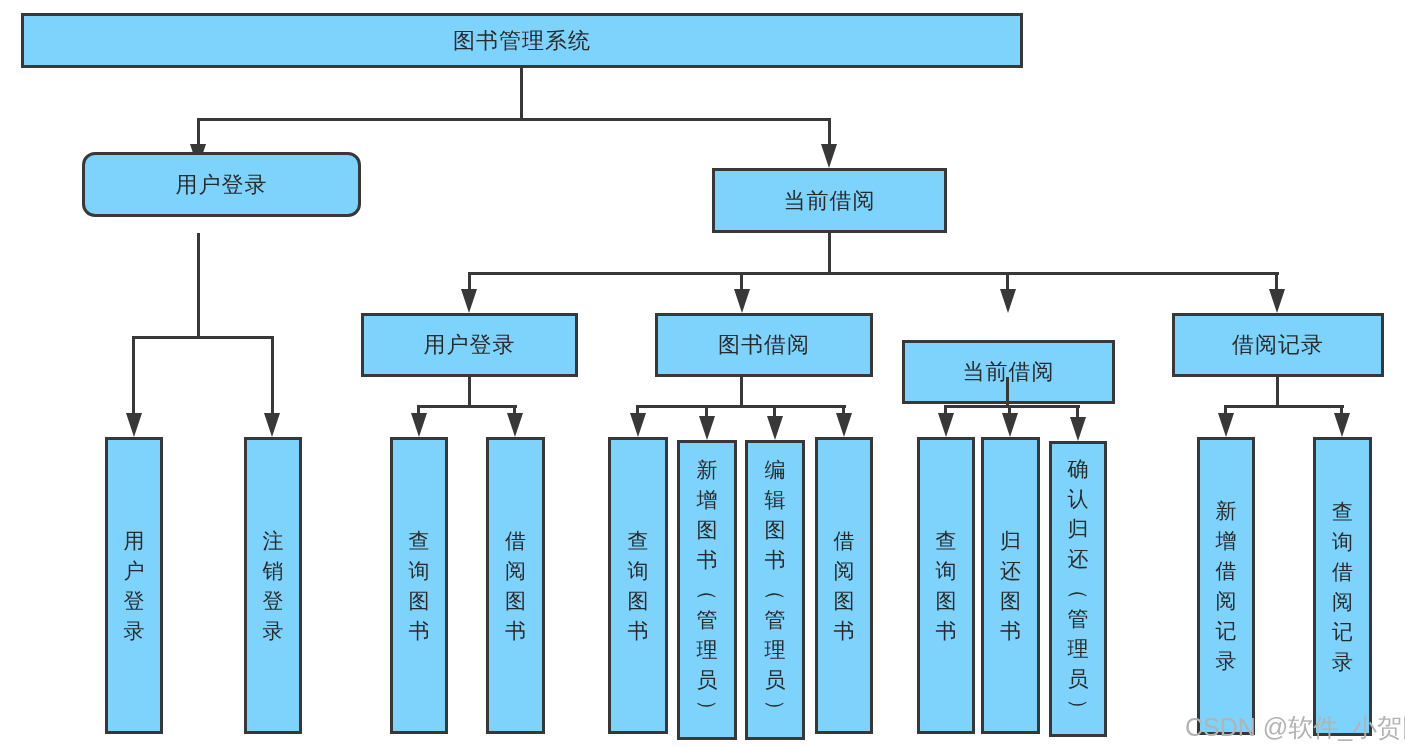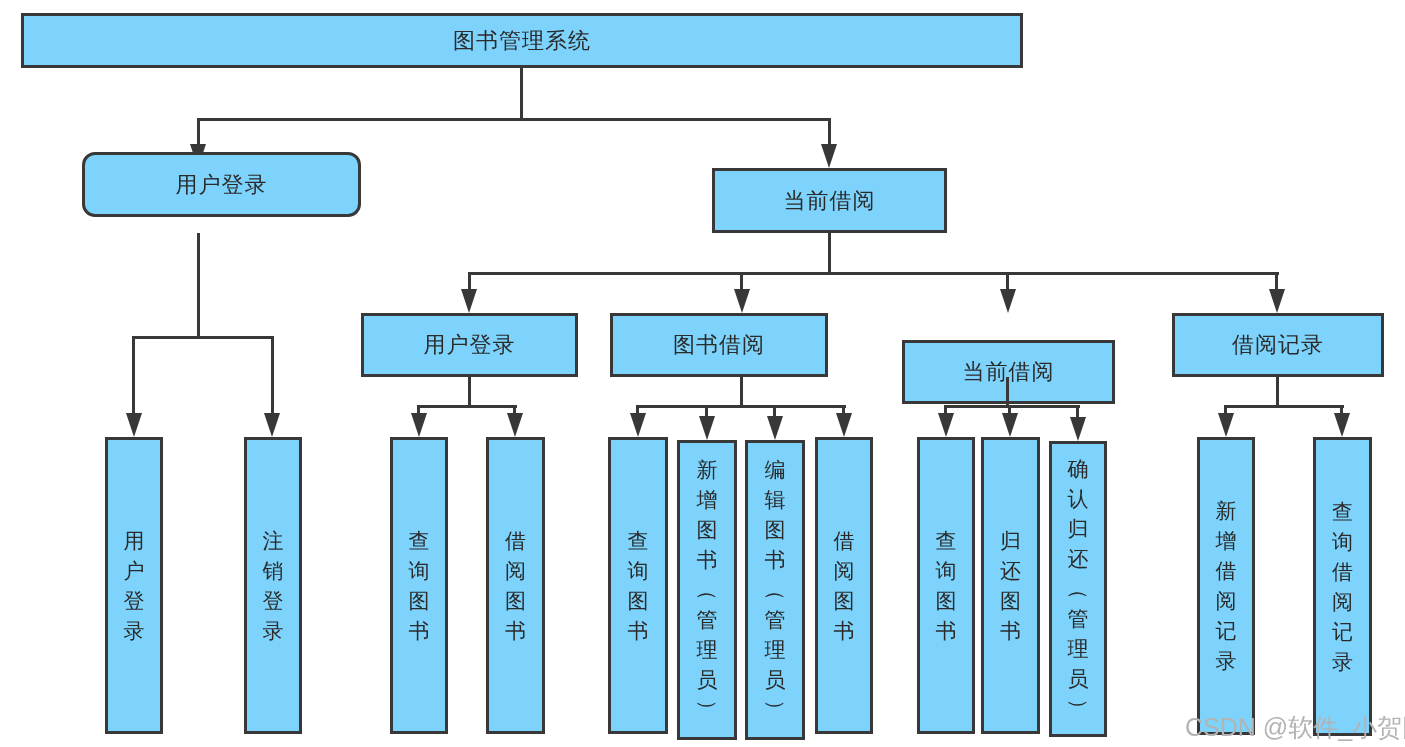--- a/index.html
+++ b/index.html
@@ -65,21 +65,21 @@
   <div class="vline" style="left:740px; top:272px; width:3px; height:22px;"></div>
   <div class="arrow" style="left:734px; top:289px;"></div>
   <div class="vline" style="left:1006px; top:272px; width:3px; height:22px;"></div>
   <div class="arrow" style="left:1000px; top:289px;"></div>
   <div class="vline" style="left:1275px; top:272px; width:3px; height:22px;"></div>
   <div class="arrow" style="left:1269px; top:289px;"></div>
 
   <div class="box hbox" style="left:361px; top:313px; width:217px; height:64px;">
     <span>用户登录</span>
   </div>
-  <div class="box hbox" style="left:610px; top:313px; width:218px; height:64px;">
+  <div class="box hbox" style="left:655px; top:313px; width:218px; height:64px;">
     <span>图书借阅</span>
   </div>
   <div class="box hbox" style="left:902px; top:313px; width:213px; height:64px;margin-top:27px;">
     <span>当前借阅</span>
   </div>
   <div class="box hbox" style="left:1172px; top:313px; width:212px; height:64px;">
     <span>借阅记录</span>
   </div>
 
   <div class="vline" style="left:468px; top:377px; width:3px; height:31px;"></div>

